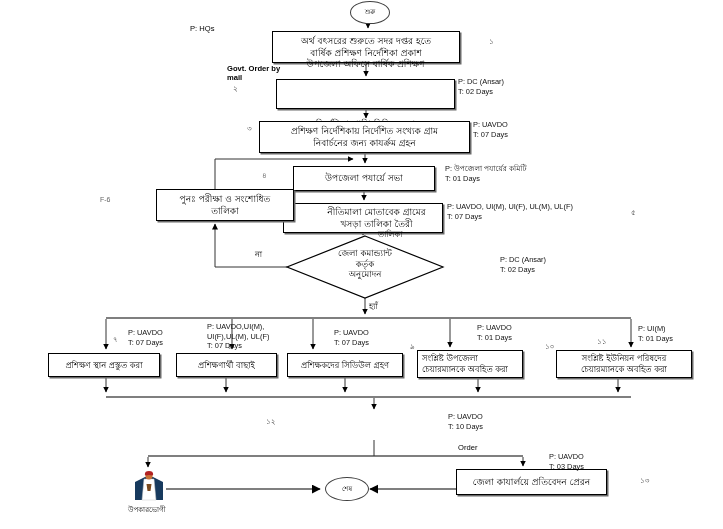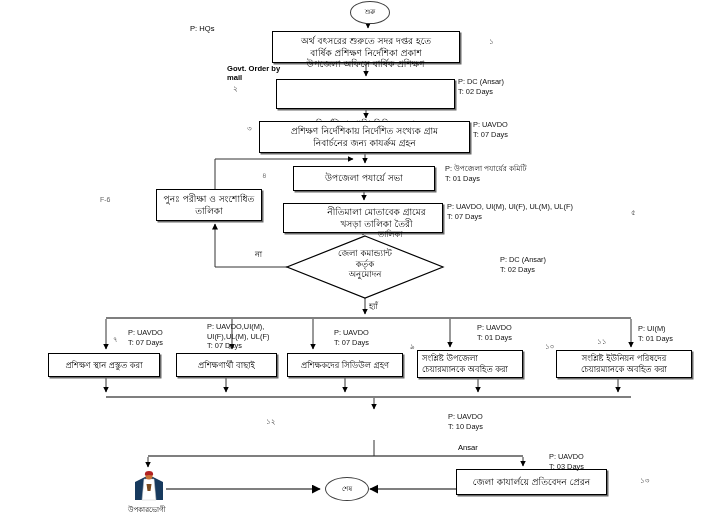--- a/index.html
+++ b/index.html
@@ -98,21 +98,21 @@
     <span>প্রশিক্ষণ নির্দেশিকায় নির্দেশিত সংখ্যক গ্রাম</span>
     <span>নিবার্চনের জন্য কাযর্ক্রম গ্রহন</span>
   </div>
   <div class="box" style="left:293px;top:166px;width:142px;height:25px;">
     <span>উপজেলা পযার্য়ে সভা</span>
   </div>
   <div class="box" style="left:283px;top:203px;width:160px;height:30px;padding-left:29px;">
     <span>নীতিমালা মোতাবেক গ্রামের</span>
     <span>খসড়া তালিকা তৈরী</span>
   </div>
-  <div class="box" style="left:156px;top:189px;width:106px;height:32px;">
+  <div class="box" style="left:156px;top:189px;width:138px;height:32px;">
     <span>পুনঃ পরীক্ষা ও সংশোধিত</span>
     <span>তালিকা</span>
   </div>
 
   <div class="diamond-text" style="left:305px;top:248px;width:120px;">
     <div>জেলা কমান্ড্যান্ট</div>
     <div>কর্তৃক</div>
     <div>অনুমোদন</div>
   </div>
 
@@ -146,21 +146,21 @@
     <path d="M14.5,14 h5 l-1,7 h-3 Z" fill="#7a4a1f"></path>
   </svg>
   <div class="caption" style="left:128px;top:504px;">উপকারভোগী</div>
 
   <div class="lbl en" style="left:190px;top:24px;">P: HQs</div>
   <div class="lbl en bold" style="left:227px;top:64px;">Govt. Order by</div>
   <div class="lbl en bold" style="left:227px;top:73px;">mail</div>
   <div class="lbl" style="left:378px;top:228px;">তালিকা</div>
   <div class="lbl" style="left:255px;top:248px;">না</div>
   <div class="lbl" style="left:369px;top:300px;">হ্যাঁ</div>
-  <div class="lbl en" style="left:458px;top:443px;">Ansar</div>
+  <div class="lbl en" style="left:458px;top:443px;">Order</div>
   <div class="lbl en grey" style="left:100px;top:196px;font-size:7px;">F-6</div>
 
   <div class="ann" style="left:458px;top:77px;">
     <div>P: DC (Ansar)</div>
     <div>T: 02 Days</div>
   </div>
   <div class="ann" style="left:473px;top:120px;">
     <div>P: UAVDO</div>
     <div>T: 07 Days</div>
   </div>

